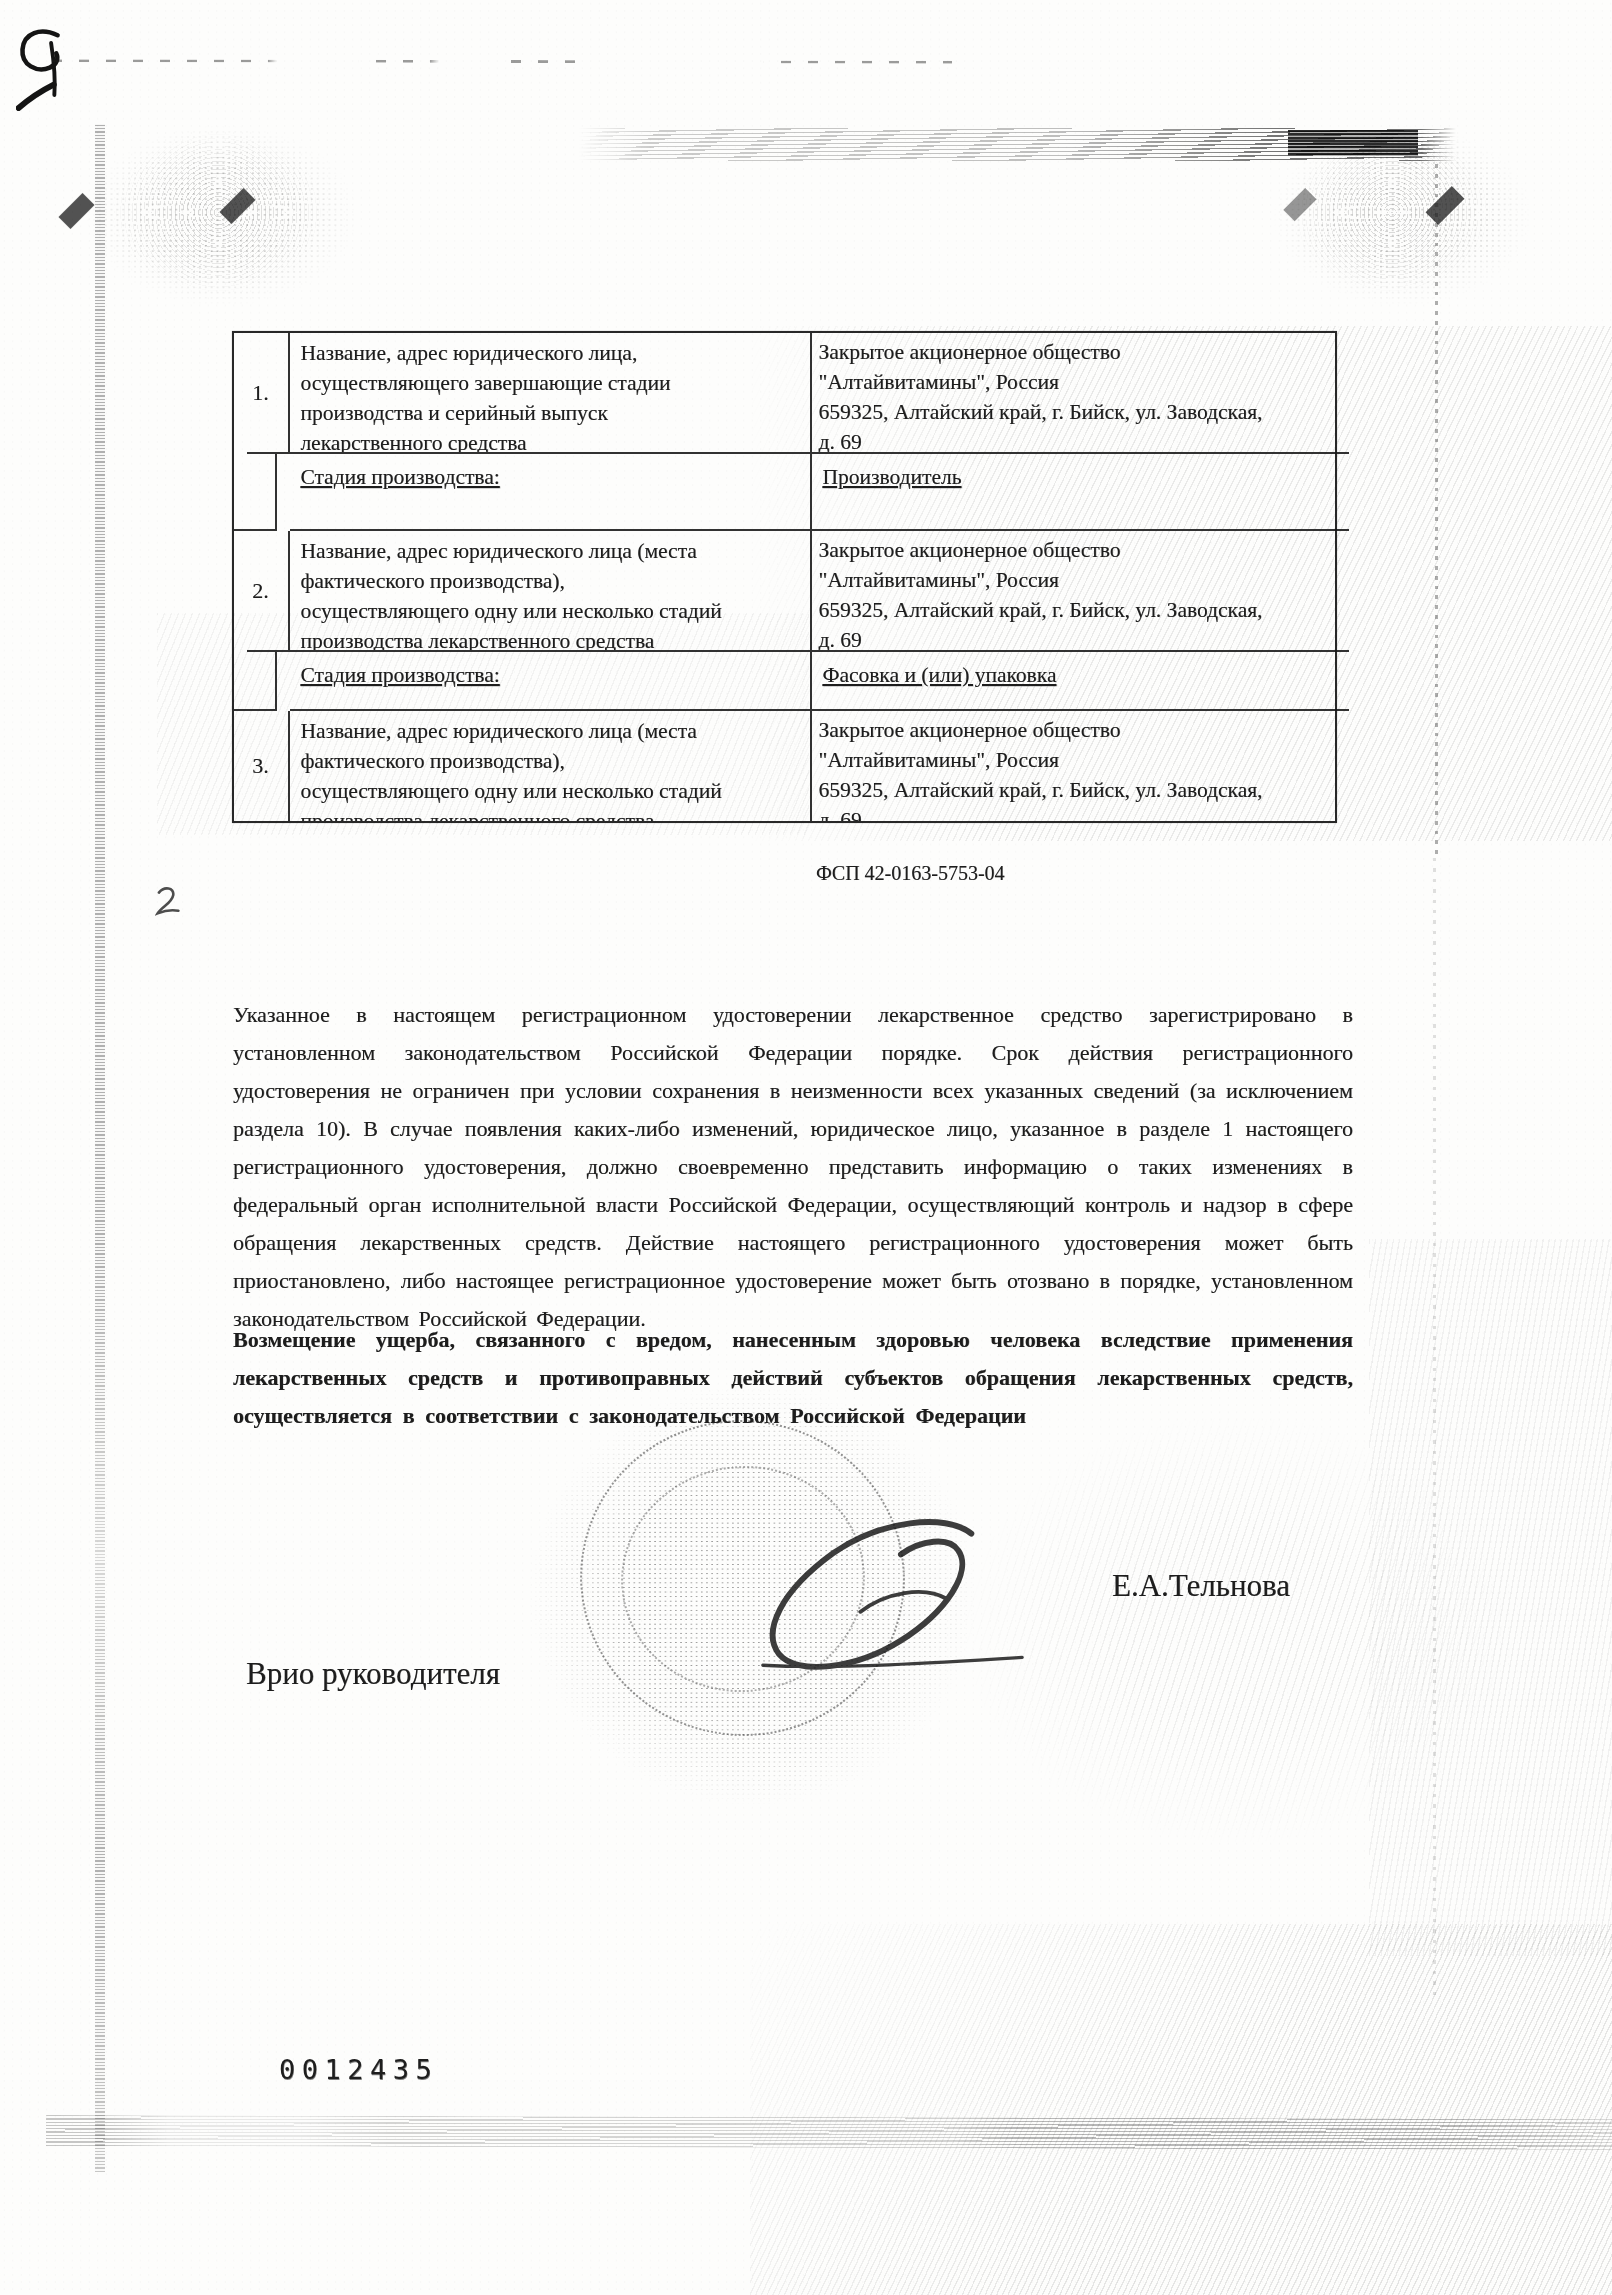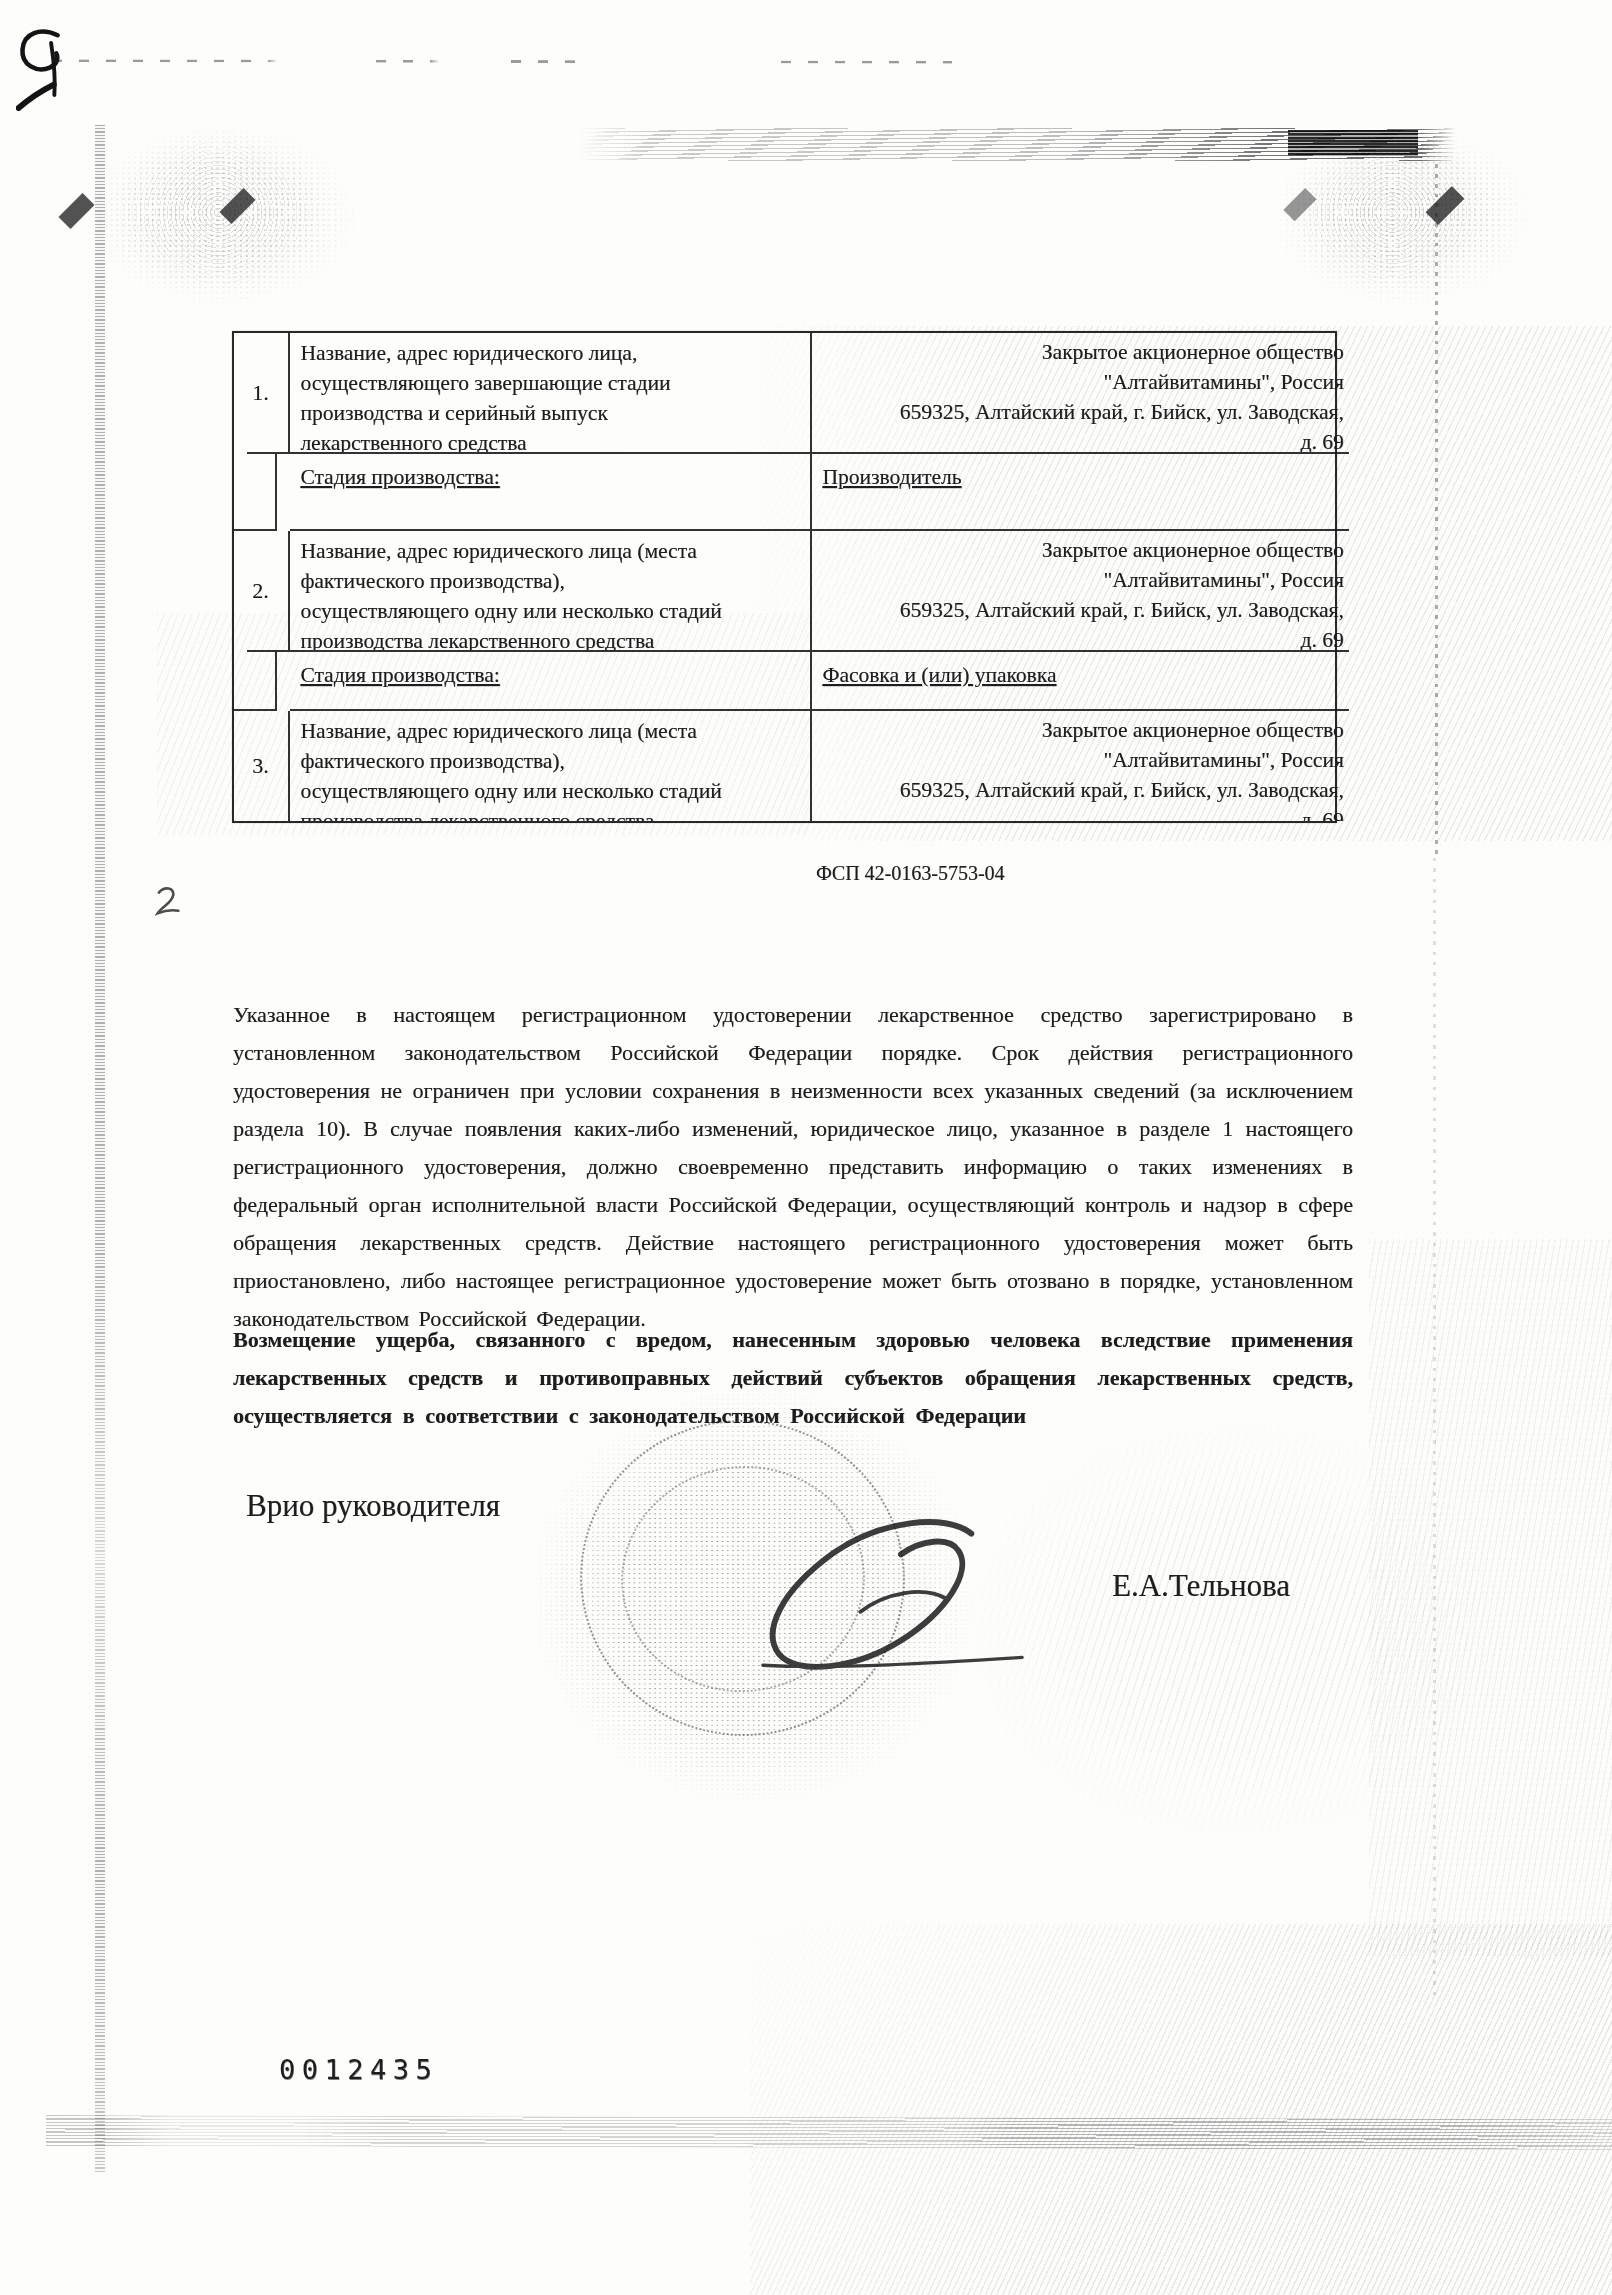--- a/index.html
+++ b/index.html
@@ -118,38 +118,38 @@
   .cell{
     box-sizing:border-box;width:100%;height:100%;
     border-right:2px solid rgba(22,22,22,.88);
     border-bottom:2px solid rgba(22,22,22,.88);
     font-size:21.5px;line-height:30px;overflow:hidden;
   }
   .cell.last-c{border-right:none;}
   .cell.last-r{border-bottom:none;}
   .cell-num{display:flex;align-items:center;padding-left:5.2px;font-size:22px;}
   .cell-label{padding:5.2px 5.2px 0 10.4px;}
-  .cell-value{padding:3.9px 5.2px 0 6.5px;text-align:right;}
+  .cell-value{padding:3.9px 5.2px 0 6.5px;}
   .cell-stage{padding:7.8px 5.2px 0 10.4px;text-decoration:underline;}
 
   
   .sec10-heading{
     left:237px;top:862px;width:417px;
     font-size:24px;line-height:44px;font-weight:700;letter-spacing:0.3px;
   }
   .sec10-value{left:803px;top:862px;width:391px;font-size:20px;}
   .para{
     left:220px;width:1120px;text-align:justify;
     font-size:22px;line-height:38px;word-spacing:3.9px;
   }
   .para1{top:996px;}
   .para2{top:1321px;font-weight:700;word-spacing:5.2px;}
 
   
-  .sig-role{left:233px;top:1488px;font-size:31px;}
+  .sig-role{left:233px;top:1656px;font-size:31px;}
   .sig-name{left:1099px;top:1568px;font-size:31px;}
   .stamp-halo{
     left:528px;top:1383px;width:450px;height:424px;border-radius:50%;
     background-image:radial-gradient(rgba(0,0,0,.85) 0.7px, transparent 1.1px);
     background-size:5.2px 4.6px;opacity:.45;
     -webkit-mask-image:radial-gradient(closest-side,black 55%,rgba(0,0,0,.5) 78%,transparent 100%);
     mask-image:radial-gradient(closest-side,black 55%,rgba(0,0,0,.5) 78%,transparent 100%);
     filter:blur(0.2px);
   }
   .stamp-ring-outer{

